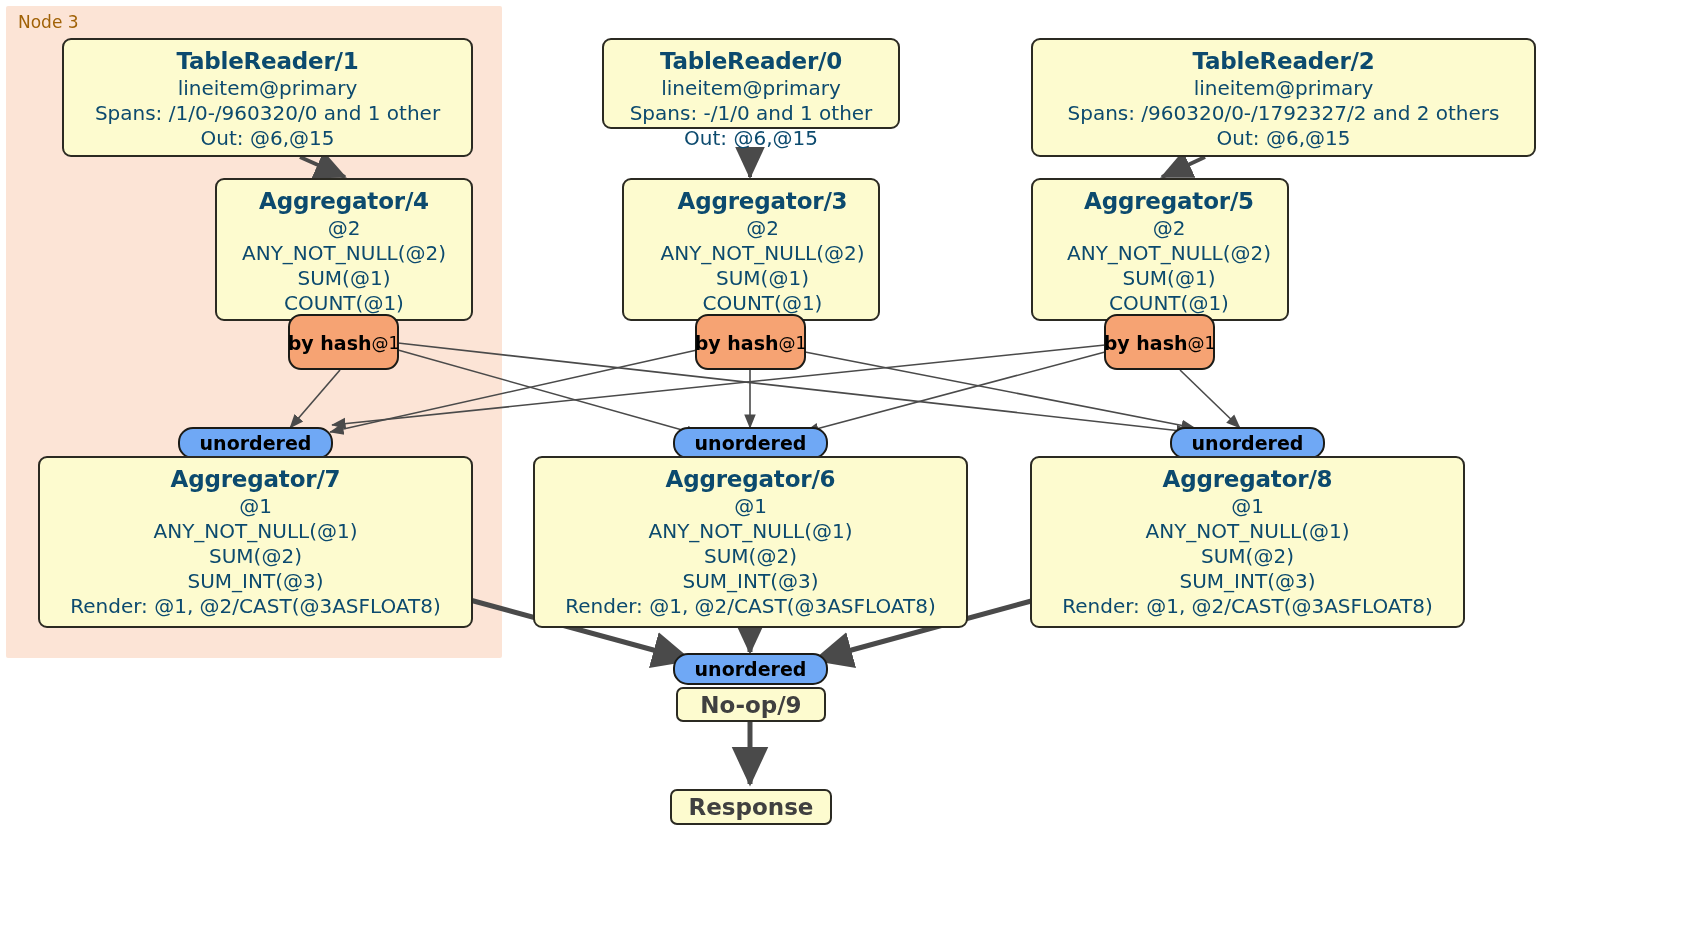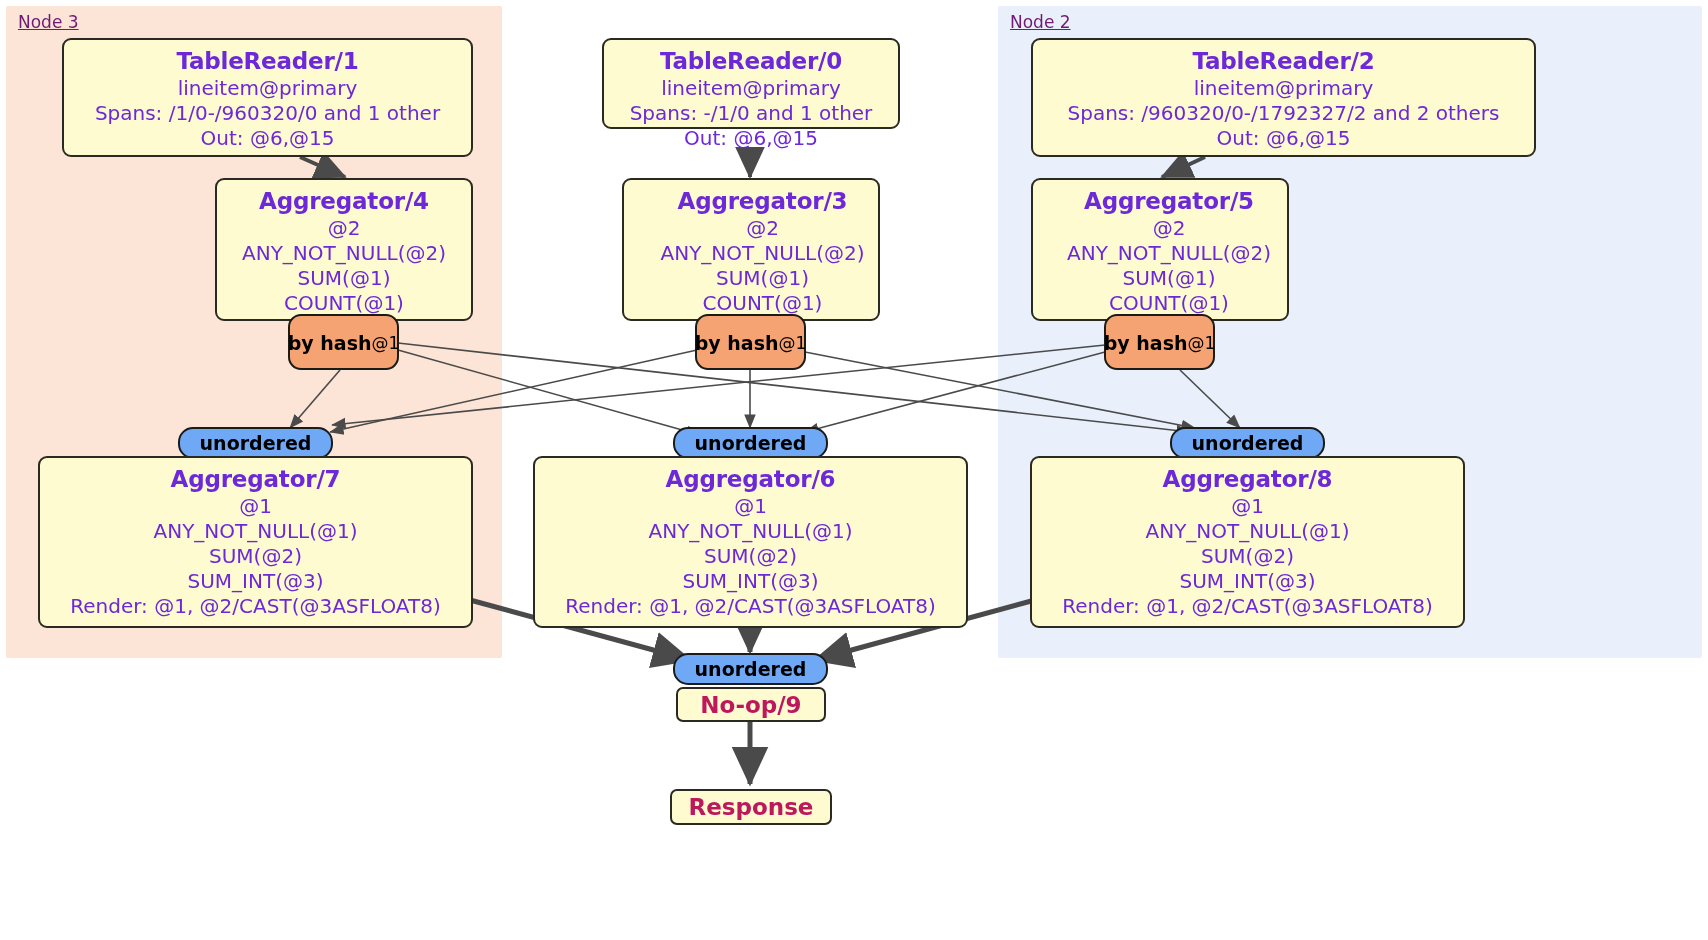--- a/index.html
+++ b/index.html
@@ -17,42 +17,41 @@
   }
   .node-panel {
     position: absolute;
     border-radius: 2px;
   }
   .node-panel-label {
     position: absolute;
     left: 12px;
     top: 6px;
     font-size: 17px;
-    color: #701a75;
+    color: #a16207;
     font-family: "DejaVu Sans", sans-serif;
     white-space: nowrap;
-    text-decoration: underline;
   }
   svg.edges {
     position: absolute;
     left: 0;
     top: 0;
     width: 1708px;
     height: 940px;
     pointer-events: none;
   }
   .proc-box {
     position: absolute;
     background: #fdfbcf;
     border: 2px solid #2b2a22;
     border-radius: 9px;
     box-sizing: border-box;
     text-align: center;
     padding: 6px 10px 8px 10px;
-    color: #6d28d9;
+    color: #0c4a6e;
   }
   .proc-title {
     font-weight: bold;
     font-size: 23px;
     line-height: 30px;
     letter-spacing: -0.2px;
     white-space: nowrap;
   }
   .proc-line {
     font-size: 20px;
@@ -94,37 +93,34 @@
     position: absolute;
     background: #fdfbcf;
     border: 2px solid #2b2a22;
     border-radius: 7px;
     box-sizing: border-box;
     display: flex;
     align-items: center;
     justify-content: center;
     font-weight: bold;
     font-size: 23px;
-    color: #be185d;
+    color: #404040;
     white-space: nowrap;
   }
 </style>
 </head>
 <body>
 
 <div id="canvas">
 
   <div class="node-panel" style="left:6px; top:6px; width:496px; height:652px; background:#fce4d6;">
     <div class="node-panel-label">Node 3</div>
   </div>
 
 
-  <div class="node-panel" style="left:998px; top:6px; width:704px; height:652px; background:#eaf0fb;">
-    <div class="node-panel-label">Node 2</div>
-  </div>
 
   <svg class="edges" viewBox="0 0 1708 940">
     <defs>
       <marker id="arrowThick" markerWidth="9" markerHeight="9" refX="7.5" refY="4.3" orient="auto" markerUnits="strokeWidth">
         <path d="M0,0.6 L8,4.3 L0,8 z" fill="#4a4a4a"></path>
       </marker>
       <marker id="arrowThin" markerWidth="10" markerHeight="10" refX="8.5" refY="4.6" orient="auto" markerUnits="strokeWidth">
         <path d="M0,1 L9,4.6 L0,8.2 z" fill="#4a4a4a"></path>
       </marker>
     </defs>

